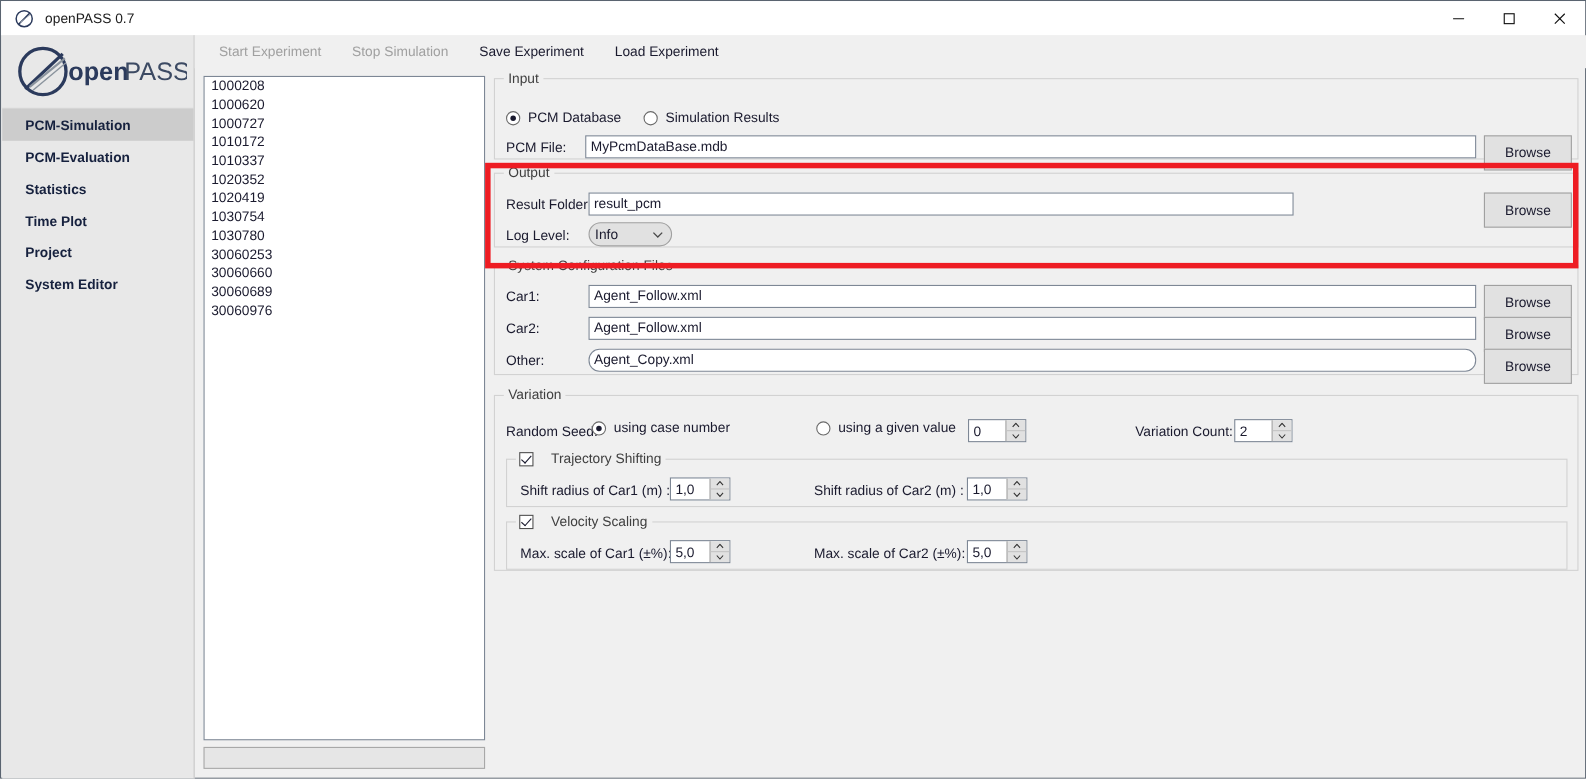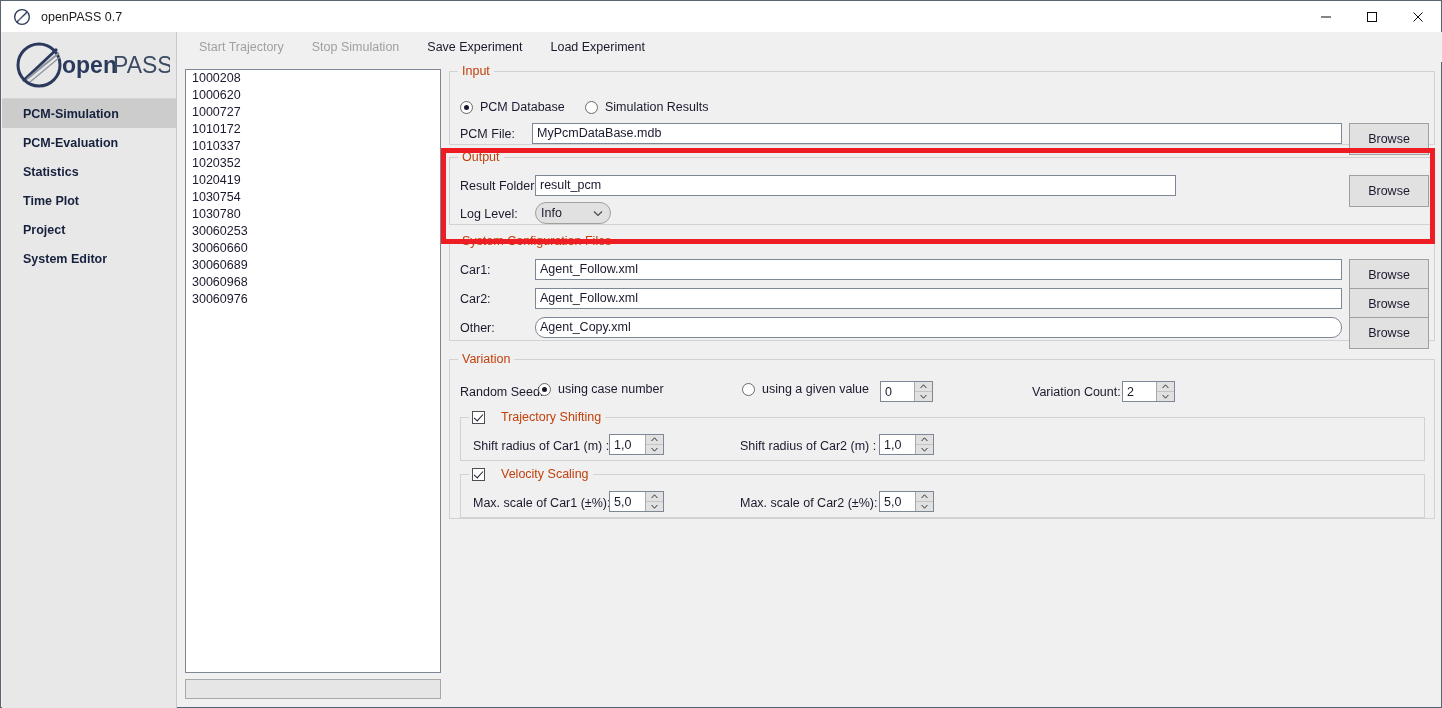--- a/index.html
+++ b/index.html
@@ -145,21 +145,21 @@
     position: absolute;
     border: 1px solid #d2d2d2;
     box-sizing: border-box;
   }
   .group > .legend {
     position: absolute;
     top: -8px; left: 8px;
     background: #f0f0f0;
     padding: 0 4px;
     font-size: 12.5px;
-    color: #c2410c;
+    color: #404040;
     white-space: nowrap;
   }
   .group > .legend.chk {
     display: flex;
     align-items: center;
     gap: 16px;
     padding-left: 3px;
   }
 
   .lbl {
@@ -357,40 +357,39 @@
         <div class="nav-item">
           <span>Project</span>
         </div>
         <div class="nav-item">
           <span>System Editor</span>
         </div>
       </div>
   </div>
 
   <div class="menubar" id="menubar">
-      <div class="menu-item disabled">Start Trajectory</div>
+      <div class="menu-item disabled">Start Experiment</div>
       <div class="menu-item disabled">Stop Simulation</div>
       <div class="menu-item">Save Experiment</div>
       <div class="menu-item">Load Experiment</div>
     </div>
 
   <div class="listpanel" id="caselist">
       <div class="list-row">1000208</div>
       <div class="list-row">1000620</div>
       <div class="list-row">1000727</div>
       <div class="list-row">1010172</div>
       <div class="list-row">1010337</div>
       <div class="list-row">1020352</div>
       <div class="list-row">1020419</div>
       <div class="list-row">1030754</div>
       <div class="list-row">1030780</div>
       <div class="list-row">30060253</div>
       <div class="list-row">30060660</div>
       <div class="list-row">30060689</div>
-      <div class="list-row">30060968</div>
       <div class="list-row">30060976</div>
     </div>
   <div class="progressbar"></div>
 
   <div class="content">
 
     <div class="group" style="left:0px; top:4px; width:986px; height:74px;">
       <span class="legend">Input</span>
 
       <div class="radio on" style="left:10px; top:28px;">

